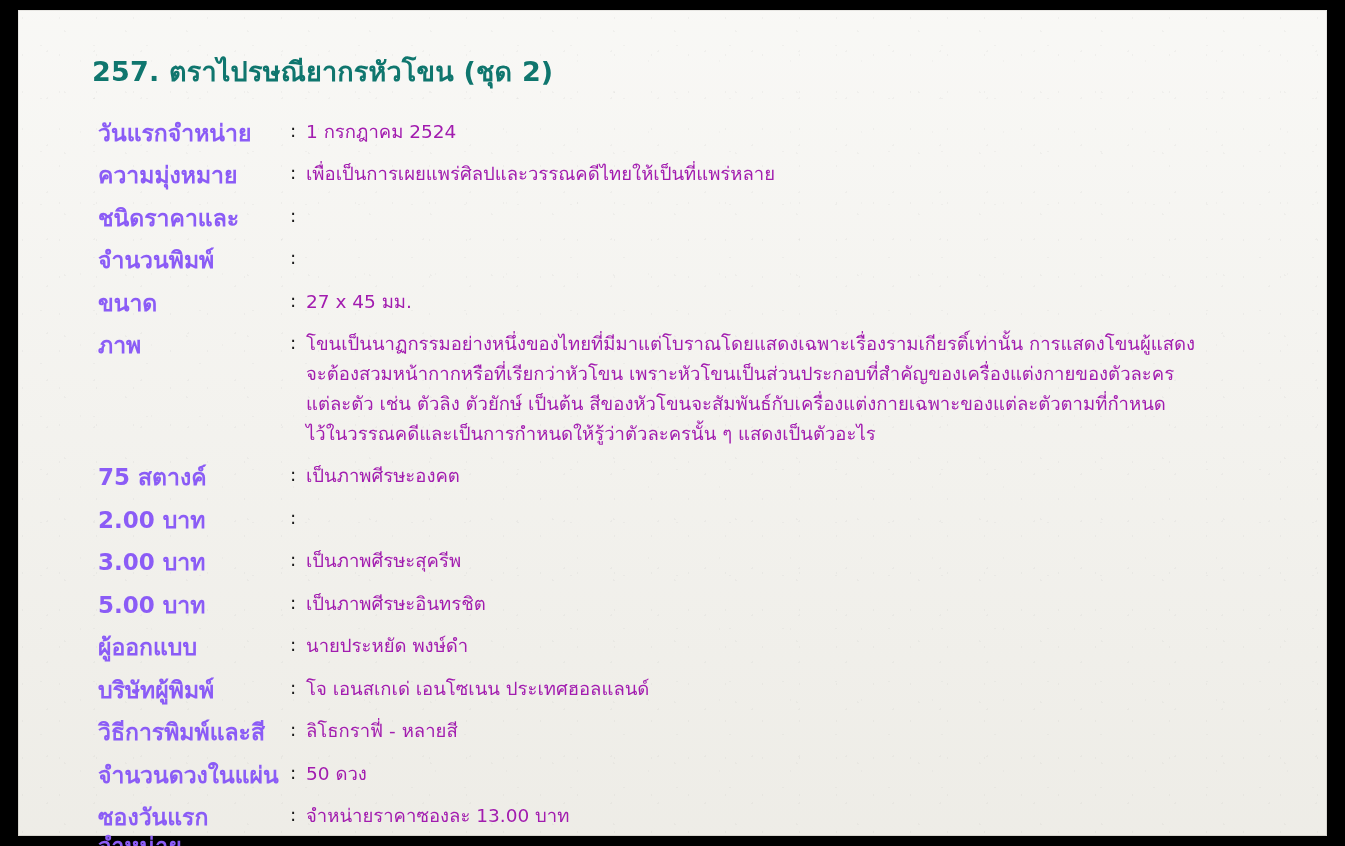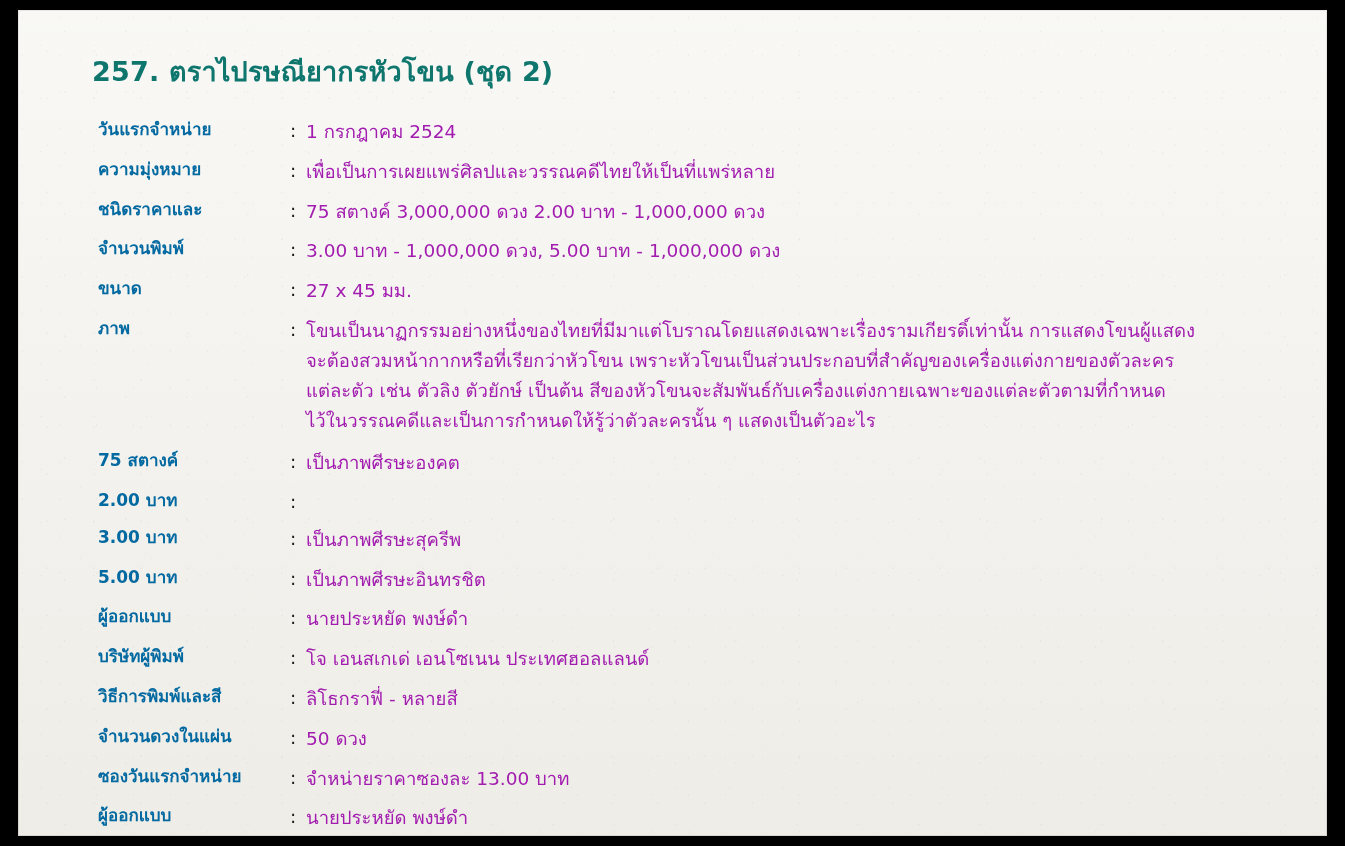--- a/index.html
+++ b/index.html
@@ -54,24 +54,24 @@
     margin-left: 18px;
   }
   .row {
     display: flex;
     align-items: flex-start;
     margin-bottom: 13px;
   }
   .label {
     width: 192px;
     flex: 0 0 192px;
-    font-size: 17px;
+    font-size: 23px;
     font-weight: bold;
     line-height: 1.28;
-    color: #0369a1;
+    color: #8b5cf6;
   }
   .colon {
     width: 16px;
     flex: 0 0 16px;
     font-size: 18.5px;
     line-height: 1.28;
     text-align: left;
   }
   .value {
     flex: 1 1 auto;
@@ -100,27 +100,25 @@
 
       <div class="row">
         <div class="label">ความมุ่งหมาย</div>
         <div class="colon">:</div>
         <div class="value">เพื่อเป็นการเผยแพร่ศิลปและวรรณคดีไทยให้เป็นที่แพร่หลาย</div>
       </div>
 
       <div class="row">
         <div class="label">ชนิดราคาและ</div>
         <div class="colon">:</div>
-        <div class="value">75 สตางค์   3,000,000 ดวง 2.00 บาท - 1,000,000 ดวง</div>
       </div>
 
       <div class="row">
         <div class="label">จำนวนพิมพ์</div>
         <div class="colon">:</div>
-        <div class="value">3.00 บาท - 1,000,000 ดวง, 5.00 บาท - 1,000,000 ดวง</div>
       </div>
 
       <div class="row">
         <div class="label">ขนาด</div>
         <div class="colon">:</div>
         <div class="value">27 x 45 มม.</div>
       </div>
 
       <div class="row">
         <div class="label">ภาพ</div>

